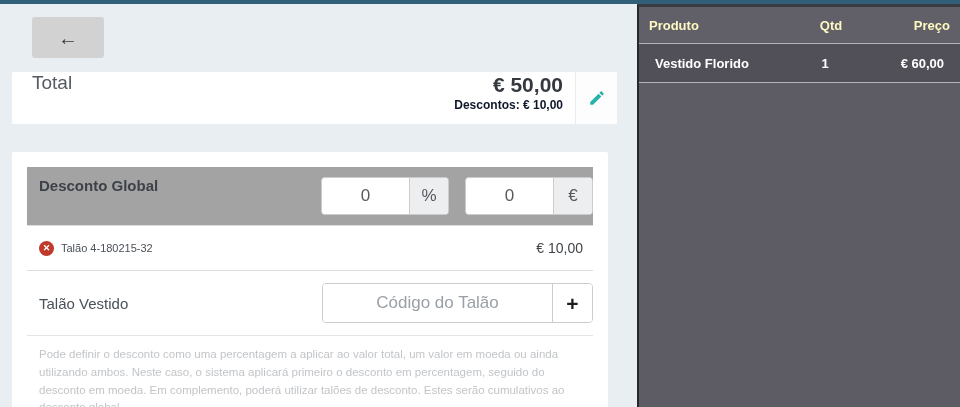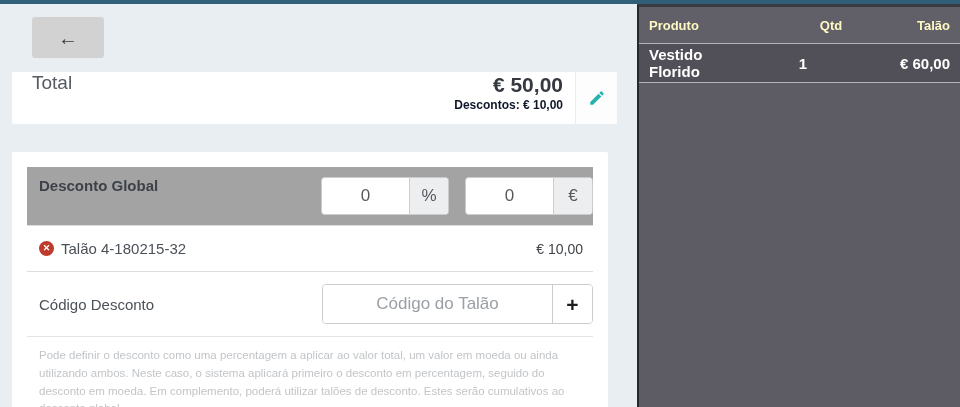--- a/index.html
+++ b/index.html
@@ -68,21 +68,21 @@
     display: flex; align-items: center;
     padding: 14px 10px 14px 12px; border-top: 1px solid #dddddd;
   }
   .remove-icon {
     width: 15px; height: 15px; border-radius: 50%;
     background: #bf3a2b; color: #ffffff;
     display: inline-flex; align-items: center; justify-content: center;
     font-size: 9px; font-weight: bold; line-height: 1;
     margin-right: 7px; cursor: pointer; flex: none;
   }
-  .voucher-label { font-size: 15px; color: #4b5158; }
+  .voucher-label { font-size: 11px; color: #4b5158; }
   .voucher-amount { margin-left: auto; font-size: 14px; color: #3f444a; }
 
   .voucher-input-row {
     display: flex; align-items: center;
     padding: 12px 0 12px 12px; border-top: 1px solid #dddddd;
   }
   .vir-label { font-size: 15px; color: #4b5158; }
   .voucher-group { margin-left: auto; height: 40px; }
   .voucher-group input { width: 229px; font-size: 17px; }
   .voucher-group input::placeholder { color: #9aa0a6; }
@@ -107,26 +107,25 @@
   }
   .table-header {
     display: flex; align-items: center;
     height: 37px; padding: 0 10px;
     background: #615f67;
     border-bottom: 1px solid #b5b4b9;
     color: #fef9c3; font-size: 13px; font-weight: bold;
   }
   .table-row {
     display: flex; align-items: center;
-    height: 39px; padding: 0 10px;
+    height: 39px; padding: 0 16px;
     background: #514f57;
     border-bottom: 1px solid #b5b4b9;
-    color: #ffffff; font-size: 15px; font-weight: 600;
+    color: #ffffff; font-size: 13px; font-weight: 600;
     cursor: pointer;
-    gap: 28px;
   }
   .col-produto { flex: 1; text-align: left; }
   .col-qtd { width: 70px; text-align: center; }
   .col-preco { width: 84px; text-align: right; }
 </style>
 </head>
 <body>
 
 <div class="topbar"></div>
 
@@ -169,39 +168,39 @@
         </div>
       </div>
 
       <div class="voucher-row">
         <span class="remove-icon">✕</span>
         <span class="voucher-label">Talão 4-180215-32</span>
         <span class="voucher-amount">€ 10,00</span>
       </div>
 
       <div class="voucher-input-row">
-        <span class="vir-label">Código Desconto</span>
+        <span class="vir-label">Talão Vestido</span>
         <div class="input-group voucher-group">
           <input type="text" placeholder="Código do Talão" style="">
           <button class="add-btn">
             <span class="plus-glyph">+</span>
           </button>
         </div>
       </div>
 
       <div class="help-text">Pode definir o desconto como uma percentagem a aplicar ao valor total, um valor em moeda ou ainda utilizando ambos. Neste caso, o sistema aplicará primeiro o desconto em percentagem, seguido do desconto em moeda. Em complemento, poderá utilizar talões de desconto. Estes serão cumulativos ao desconto global.</div>
 
     </div>
   </div>
 
   <div class="right-panel">
     <div class="table-header">
       <span class="col-produto">Produto</span>
       <span class="col-qtd">Qtd</span>
-      <span class="col-preco">Talão</span>
+      <span class="col-preco">Preço</span>
     </div>
     <div class="table-row">
       <span class="col-produto">Vestido Florido</span>
       <span class="col-qtd">1</span>
       <span class="col-preco">€ 60,00</span>
     </div>
   </div>
 
 </div>
 

